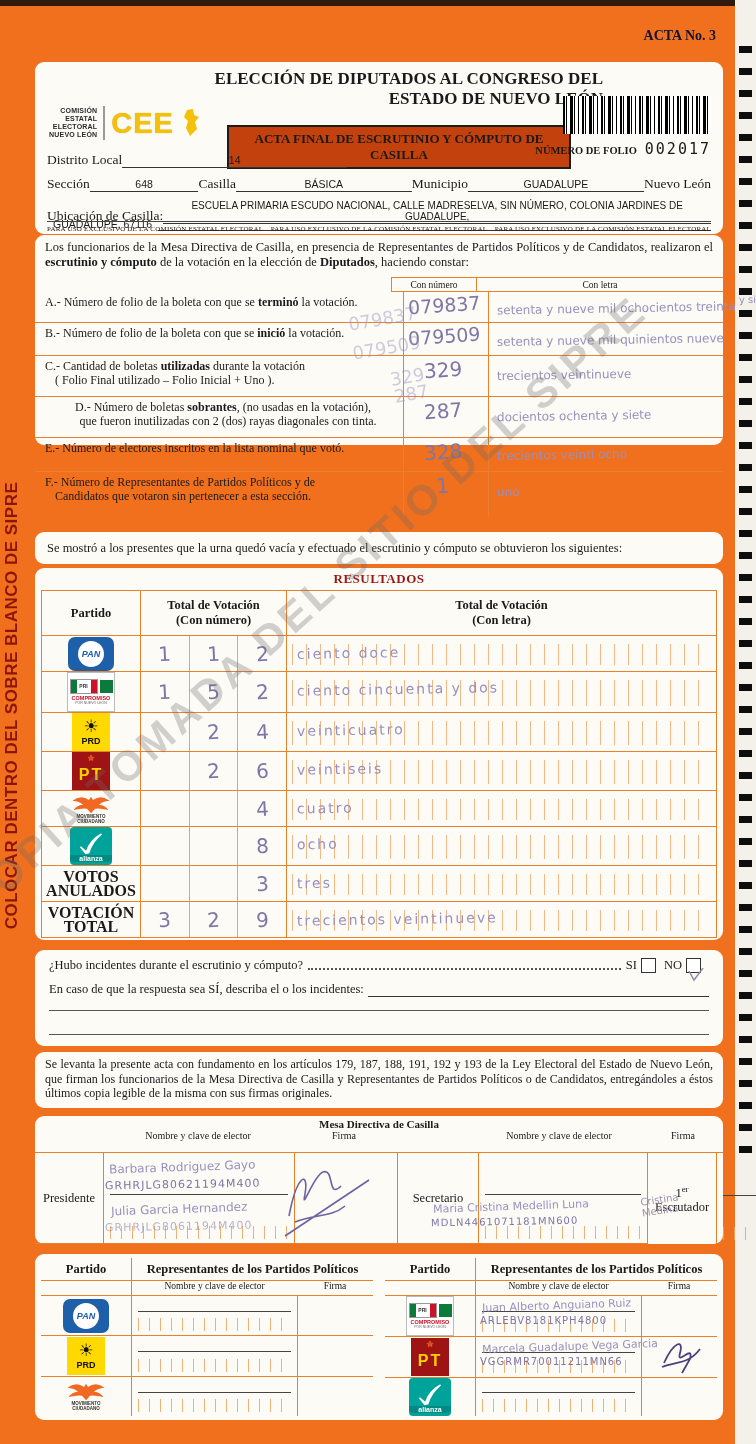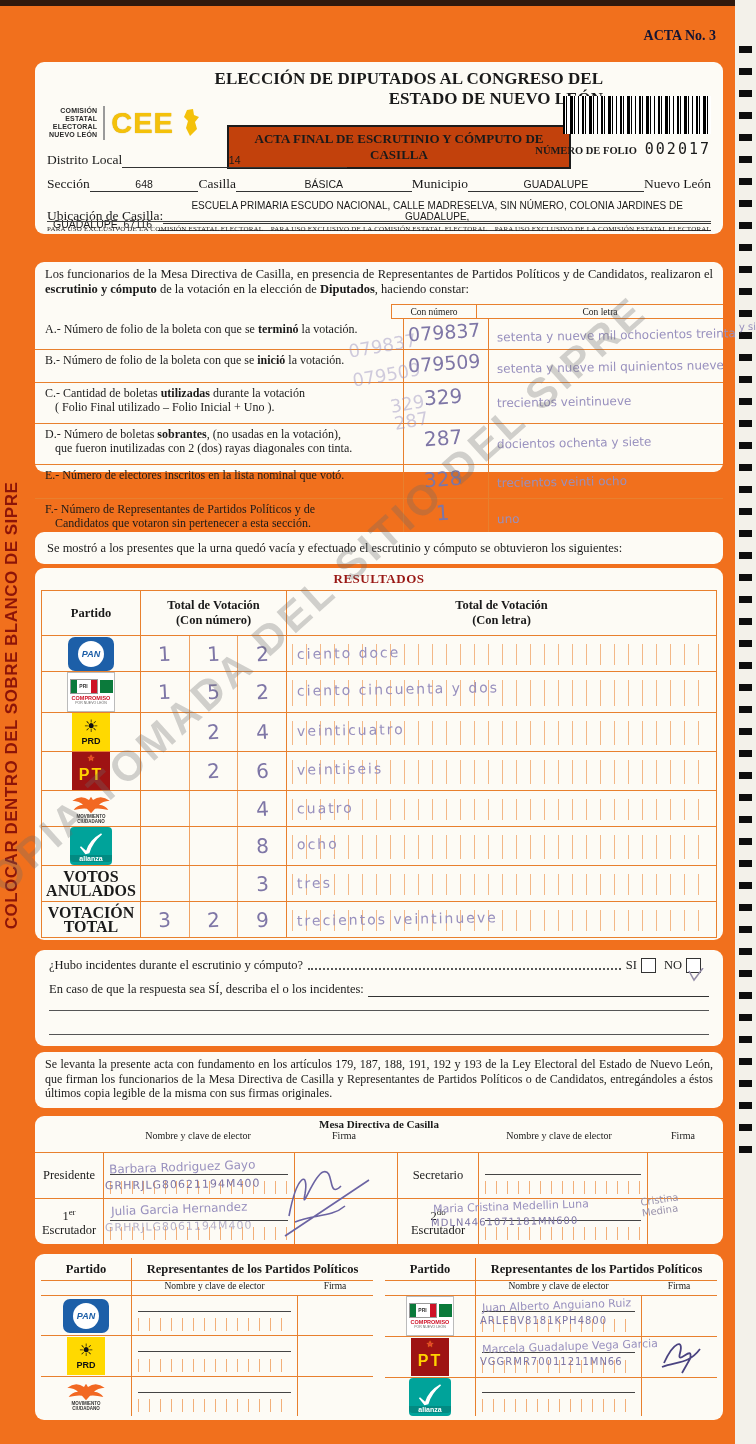--- a/index.html
+++ b/index.html
@@ -41,21 +41,21 @@
   .uline{border-bottom:1px solid #333;text-align:center;font-family:"Liberation Sans",sans-serif;
     font-size:10.5px;padding:0 4px 1px 4px;}
   .grow{flex:1;}
   .ubi2{position:absolute;left:12px;right:12px;top:156px;display:flex;align-items:flex-end;}
   .ubi2 .val{font-family:"Liberation Sans",sans-serif;font-size:10.5px;padding:0 6px 1px 6px;}
   .exuse-row{position:absolute;left:12px;right:12px;top:161px;display:flex;justify-content:space-between;
     font-size:7px;letter-spacing:.2px;padding-top:2px;}
   .exuse-line{position:absolute;left:12px;right:12px;top:159px;border-top:1px solid #444;}
 
   
-  .p-tally{top:262px;height:210px;}
+  .p-tally{top:235px;height:210px;}
   .t-intro{padding:5px 10px 0 10px;font-size:12.5px;line-height:15px;text-align:justify;}
   .t-table{position:absolute;left:0;top:42px;right:0;bottom:0;display:flex;flex-direction:column;}
   .t-head{display:flex;height:15px;}
   .t-head .hc{border-top:1.3px solid var(--grid);border-bottom:1.3px solid var(--grid);
     font-size:9.5px;text-align:center;line-height:14px;}
   .t-row{display:flex;border-bottom:1.3px solid var(--grid);position:relative;}
   .t-row:last-child{border-bottom:none;justify-content:flex-end;}
   .t-desc{width:356px;padding:3px 2px 0 10px;font-size:12px;line-height:14px;}
   .t-num{width:84px;border-left:1.3px solid var(--grid);position:relative;}
   .t-letra{flex:1;border-left:1.3px solid var(--grid);position:relative;}
@@ -129,21 +129,21 @@
   .rule1{top:60px;} .rule2{top:84px;}
 
   
   .p-legal{top:1052px;height:56px;padding:5px 10px;box-sizing:border-box;font-size:12px;line-height:14.5px;text-align:justify;}
 
   
   .p-mesa{top:1116px;height:128px;}
   .m-title{text-align:center;font-weight:bold;font-size:11px;padding-top:2px;}
   .m-head{display:flex;height:15px;font-size:10px;}
   .m-head div{text-align:center;}
-  .m-table{position:absolute;left:0;right:0;top:36px;bottom:0;display:flex;flex-direction:column;border-top:1.4px solid var(--grid);}
+  .m-table{position:absolute;left:0;right:0;top:36px;bottom:0;display:flex;flex-direction:row;border-top:1.4px solid var(--grid);}
   .m-row{display:flex;flex:1;border-bottom:1.4px solid var(--grid);}
   .m-row:last-child{border-bottom:none;}
   .m-role{display:flex;align-items:center;justify-content:center;font-size:12.5px;text-align:center;line-height:13px;}
   .m-rl{width:68px;} .m-rr{width:80px;border-left:1.4px solid var(--grid);}
   .m-nom{position:relative;} .m-nl{width:190px;border-left:1.4px solid var(--grid);} .m-nr{width:168px;border-left:1.4px solid var(--grid);}
   .m-fir{position:relative;} .m-fl{width:102px;border-left:1.4px solid var(--grid);} .m-fr{flex:1;border-left:1.4px solid var(--grid);}
   .nameline{position:absolute;left:6px;right:6px;top:46%;border-bottom:1.1px solid #444;}
   .clband{position:absolute;left:6px;right:6px;bottom:4px;height:13px;
     background:repeating-linear-gradient(90deg,var(--tick) 0 1px,transparent 1px 11px);opacity:.85;}
   .ov{position:absolute;z-index:5;white-space:nowrap;}
@@ -272,21 +272,21 @@
               <div style="padding-left: 10px;">( Folio Final utilizado – Folio Inicial + Uno ).</div>
             </div>
             <div class="t-num">
               <span class="hand t-main" style="left: 20px; font-size: 20px;">329</span>
               <span class="hand t-ghost" style="left: -14px; top: 10px;">329</span>
             </div>
             <div class="t-letra">
               <span class="hand t-hand">trecientos veintinueve</span>
             </div>
           </div>
-          <div class="t-row" style="height: 40px; flex: 0 0 auto;">
+          <div class="t-row" style="height: 40px; flex: 0 0 auto; text-align: center;">
             <div class="t-desc">
               <div><span>D.- Número de boletas </span><b>sobrantes</b><span>, (no usadas en la votación),</span></div>
               <div style="padding-left: 10px;">que fueron inutilizadas con 2 (dos) rayas diagonales con tinta.</div>
             </div>
             <div class="t-num">
               <span class="hand t-main" style="left: 20px; font-size: 20px;">287</span>
               <span class="hand t-ghost" style="left: -10px; top: -14px;">287</span>
             </div>
             <div class="t-letra">
               <span class="hand t-hand">docientos ochenta y siete</span>

